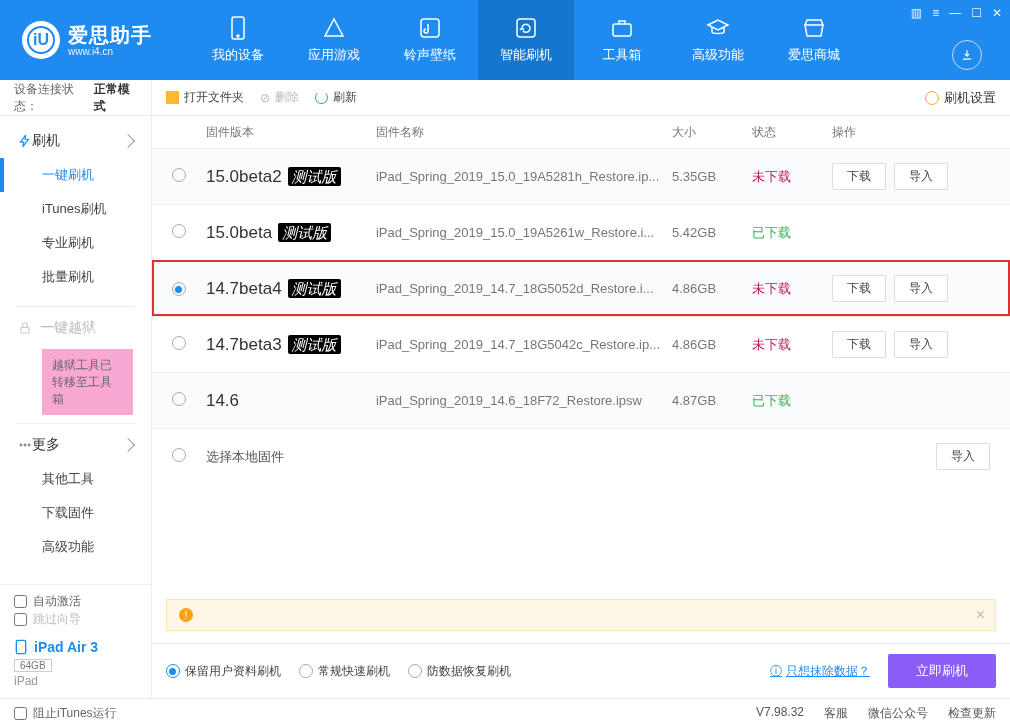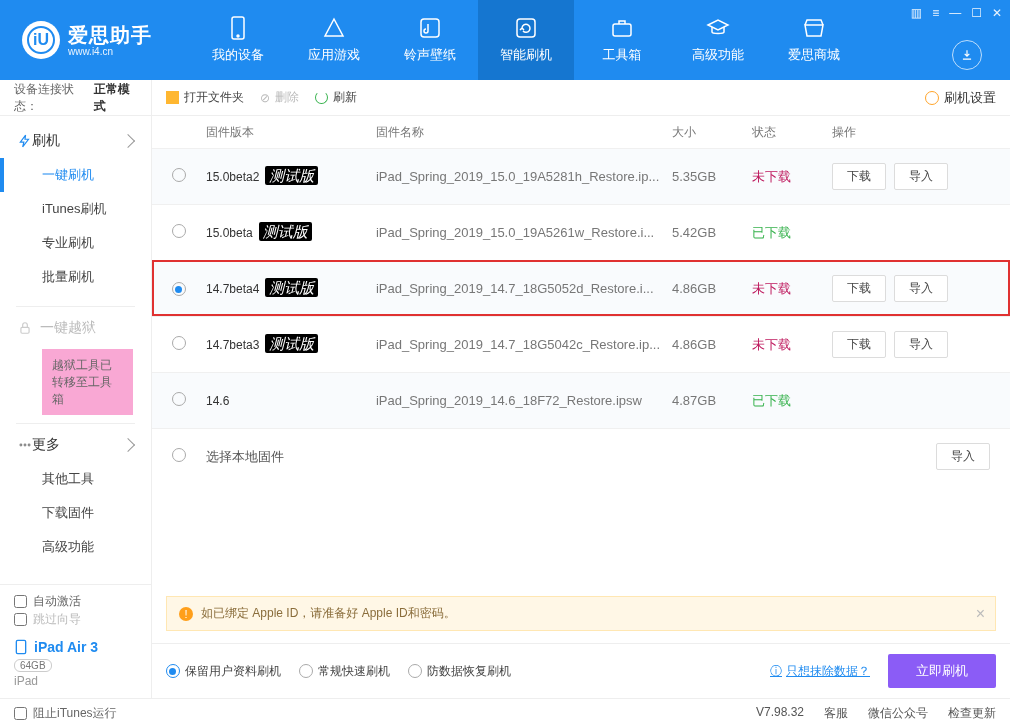--- a/index.html
+++ b/index.html
@@ -37,21 +37,21 @@
 .side-item.active::before { content:""; position:absolute; left:0; top:0; bottom:0; width:4px; background:#1f8bf0;}
 .side-divider { height: 1px; background: #eee; margin: 4px 16px; }
 .jailbreak-head { display:flex; align-items:center; padding:8px 18px; color:#bbb; gap:8px; font-size:14px;}
 .jailbreak-note { margin: 4px 18px 4px 42px; background:#f9a8d4; color:#666; padding:8px 10px; font-size:12px; line-height:1.4;}
 .sidebar-spacer { flex: 1; }
 .side-bottom { border-top: 1px solid #eee; padding: 8px 14px 10px; }
 .chk { display: inline-flex; align-items: center; gap: 6px; font-size: 12px; color: #666; }
 .chk input { width: 13px; height: 13px; }
 .chk.dim { color: #bbb; }
 .device-name { color: #1f8bf0; font-weight: bold; font-size: 14px; display:flex; align-items:center; gap:6px; margin-top:10px;}
-.device-cap { display:inline-block; border:1px solid #ccc; color:#777; font-size:10px; padding:0 5px; border-radius:6px; margin-top:4px;}
+.device-cap { display:inline-block; border:1px solid #ccc; color:#777; font-size:10px; padding:0 5px; border-radius:0; margin-top:4px;}
 .device-model { color:#999; font-size:12px; margin-top:2px; }
 
 
 .content { flex: 1; display: flex; flex-direction: column; }
 .toolbar { height: 36px; display: flex; align-items: center; padding: 0 14px; border-bottom: 1px solid #eee; gap: 16px; }
 .tb-btn { display:flex; align-items:center; gap:5px; font-size:12px; color:#444; cursor:pointer;}
 .tb-btn.disabled { color:#bbb; }
 .tb-btn .sq { width:13px; height:13px; background:#ffb731; }
 .tb-btn .refresh-ico { width:13px;height:13px;border:1.7px solid #37b24d;border-radius:50%;border-top-color:transparent;}
 .tb-right { margin-left:auto; display:flex; align-items:center; gap:5px; color:#333;}
@@ -65,21 +65,21 @@
 .c-name{flex:1; color:#777; white-space:nowrap; overflow:hidden; text-overflow:ellipsis;}
 .c-size{width:80px; color:#777;}
 .c-status{width:80px;}
 .c-ops{width:170px; display:flex; gap:8px;}
 
 .fwrow { height:56px; border-top:1px solid #f0f0f0;}
 .fwrow.alt { background:#f9fbfd;}
 .fwrow.selected { outline:2px solid #e03131; outline-offset:-2px; }
 .radio { width:14px;height:14px;border:1px solid #aaa;border-radius:50%; display:inline-flex;align-items:center;justify-content:center;}
 .radio.on::after{content:"";width:7px;height:7px;background:#1f8bf0;border-radius:50%;}
-.ver { color:#333; font-size:12px; margin-right:6px;}
+.ver { color:#333; font-size:17px; margin-right:6px;}
 .beta-tag{ background:#000000;color:#fff;font-size:15px;padding:1px 4px;border-radius:2px;font-style:italic;}
 .st-not{color:#be185d;}
 .st-done{color:#37b24d;}
 .smbtn{ border:1px solid #dcdcdc; background:#fff; color:#444; font-size:12px; padding:4px 14px; cursor:pointer; border-radius:2px;}
 
 .content-spacer{flex:1;}
 .alert { margin:0 14px 12px; background:#fff7e6; border:1px solid #ffe7b3; padding:8px 12px; display:flex; align-items:center; gap:8px; font-size:12px; color:#8a6d3b; position:relative;}
 .alert .ico{width:14px;height:14px;border-radius:50%;background:#ff9f1a;color:#fff;display:flex;align-items:center;justify-content:center;font-size:11px;}
 .alert .close{position:absolute;right:10px;color:#bbb;cursor:pointer;font-size:16px;}
 
@@ -335,21 +335,20 @@
       <div class="cell c-ops">
           <span style="flex:1"></span>
           <button class="smbtn">导入</button>
         </div>
     </div>
 
     <div class="content-spacer"></div>
 
     <div class="alert">
       <span class="ico">!</span>
-      <span>如已绑定 Apple ID，请准备好 Apple ID和密码。</span>
       <span class="close">×</span>
     </div>
 
     <div class="actionbar">
       <label class="rad-opt">
           <span class="radio on"></span>
           <span>保留用户资料刷机</span>
         </label>
       <label class="rad-opt">
           <span class="radio" style="border-color:#aaa"></span>

